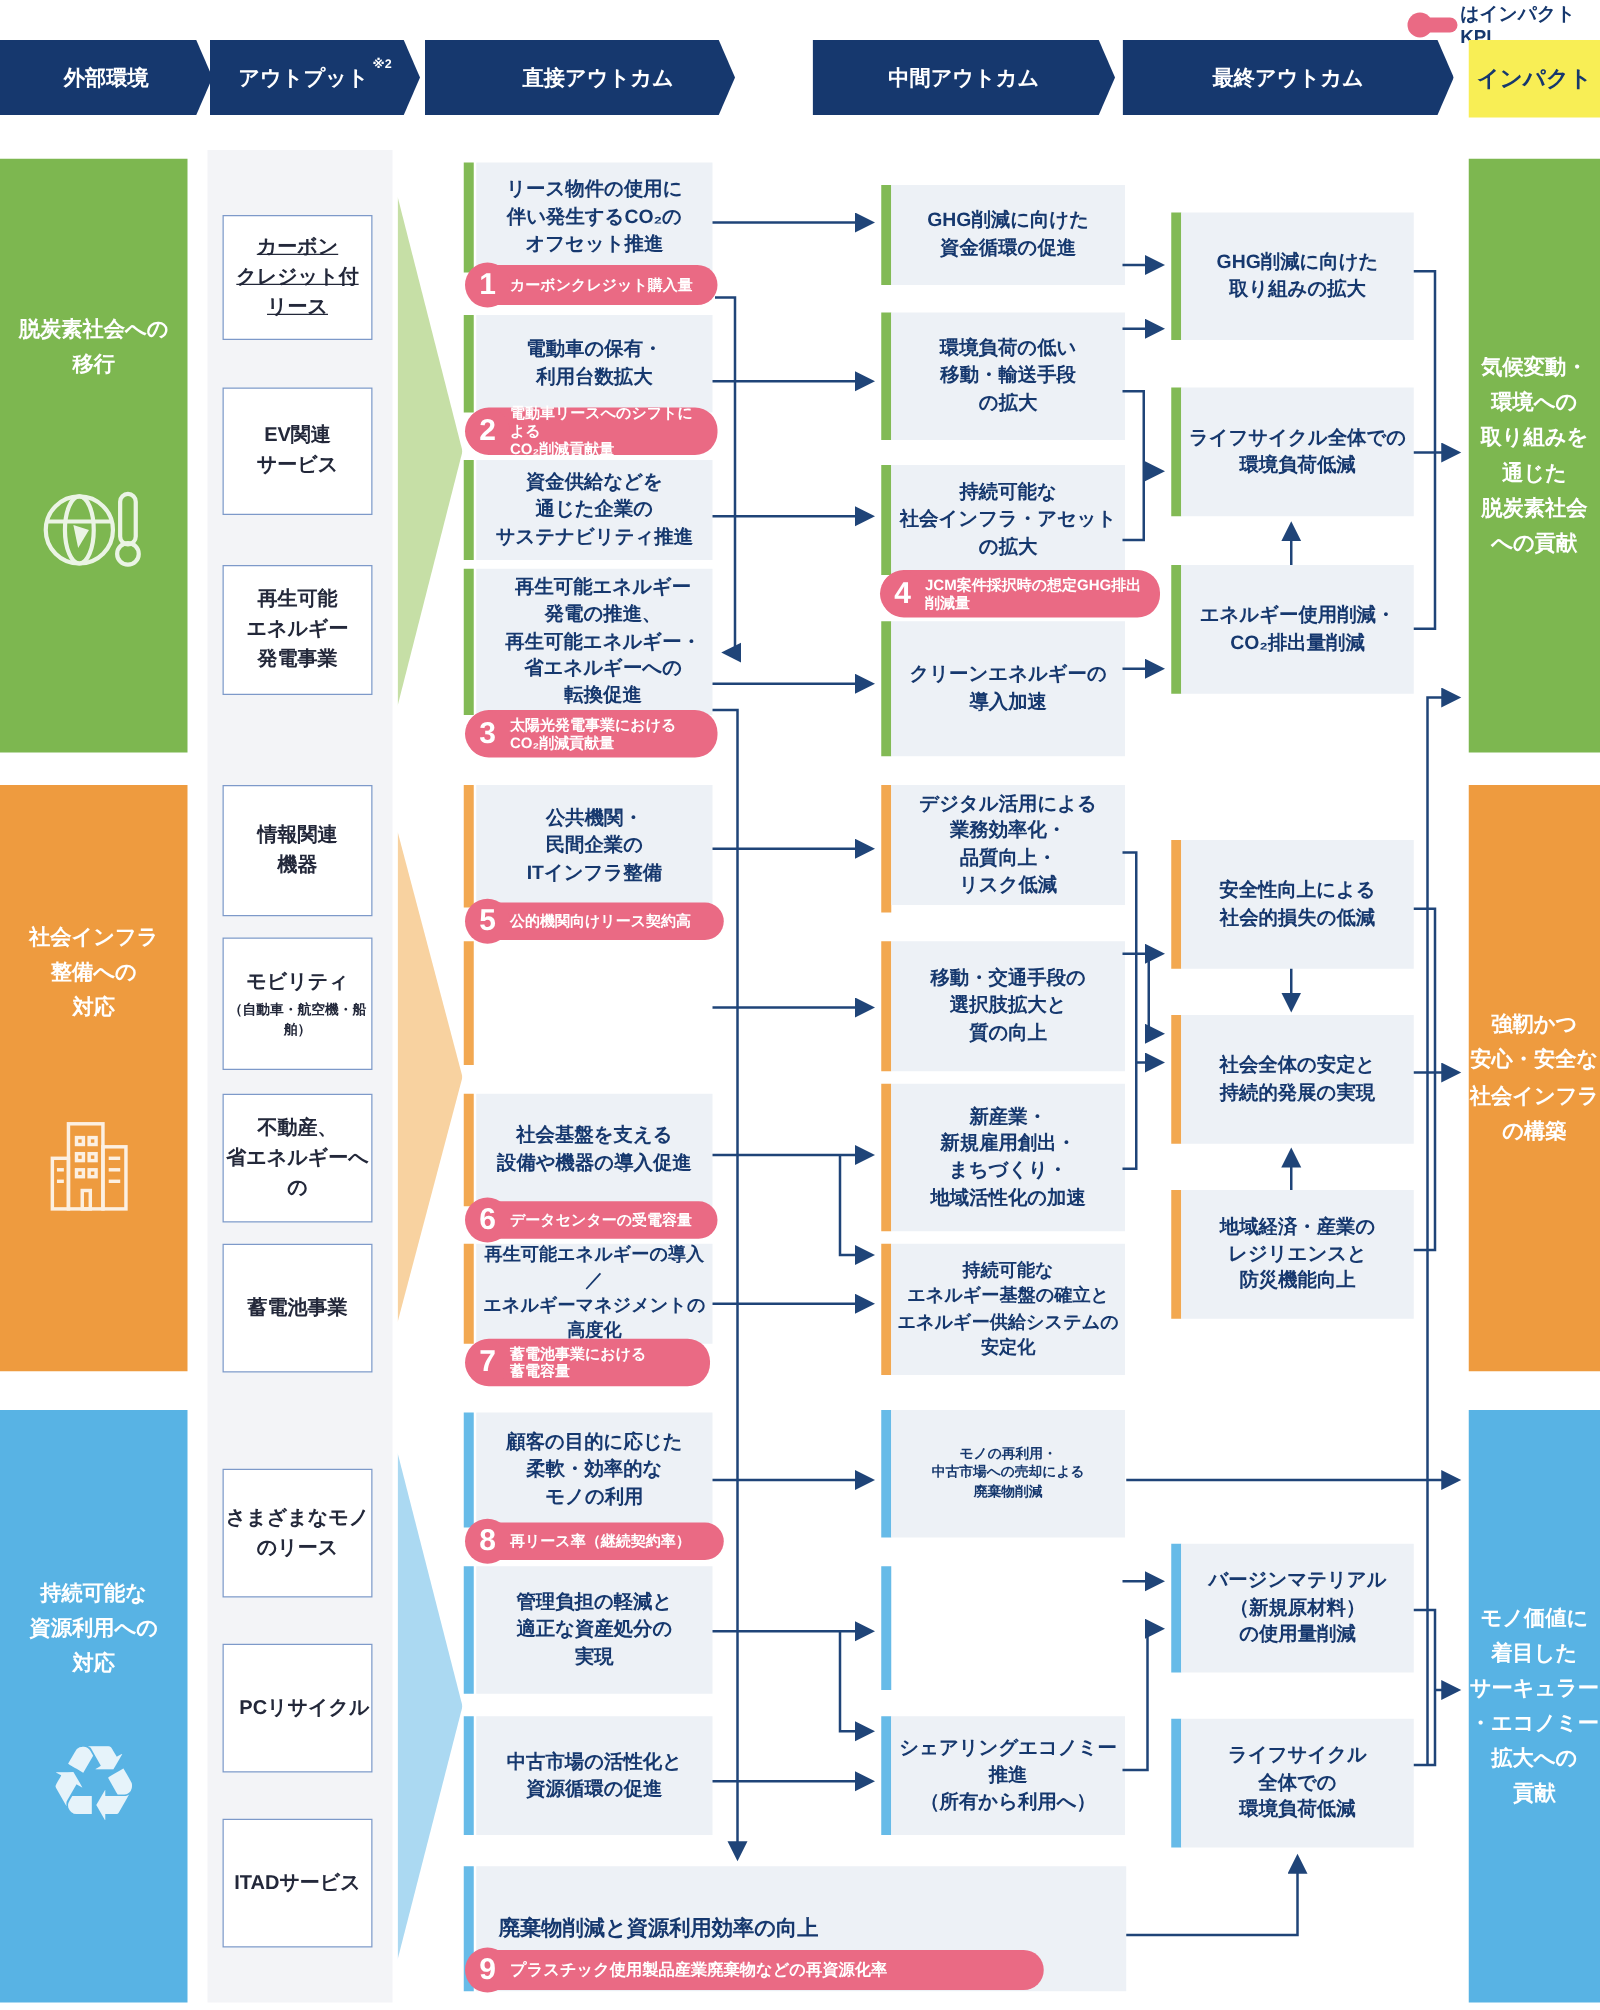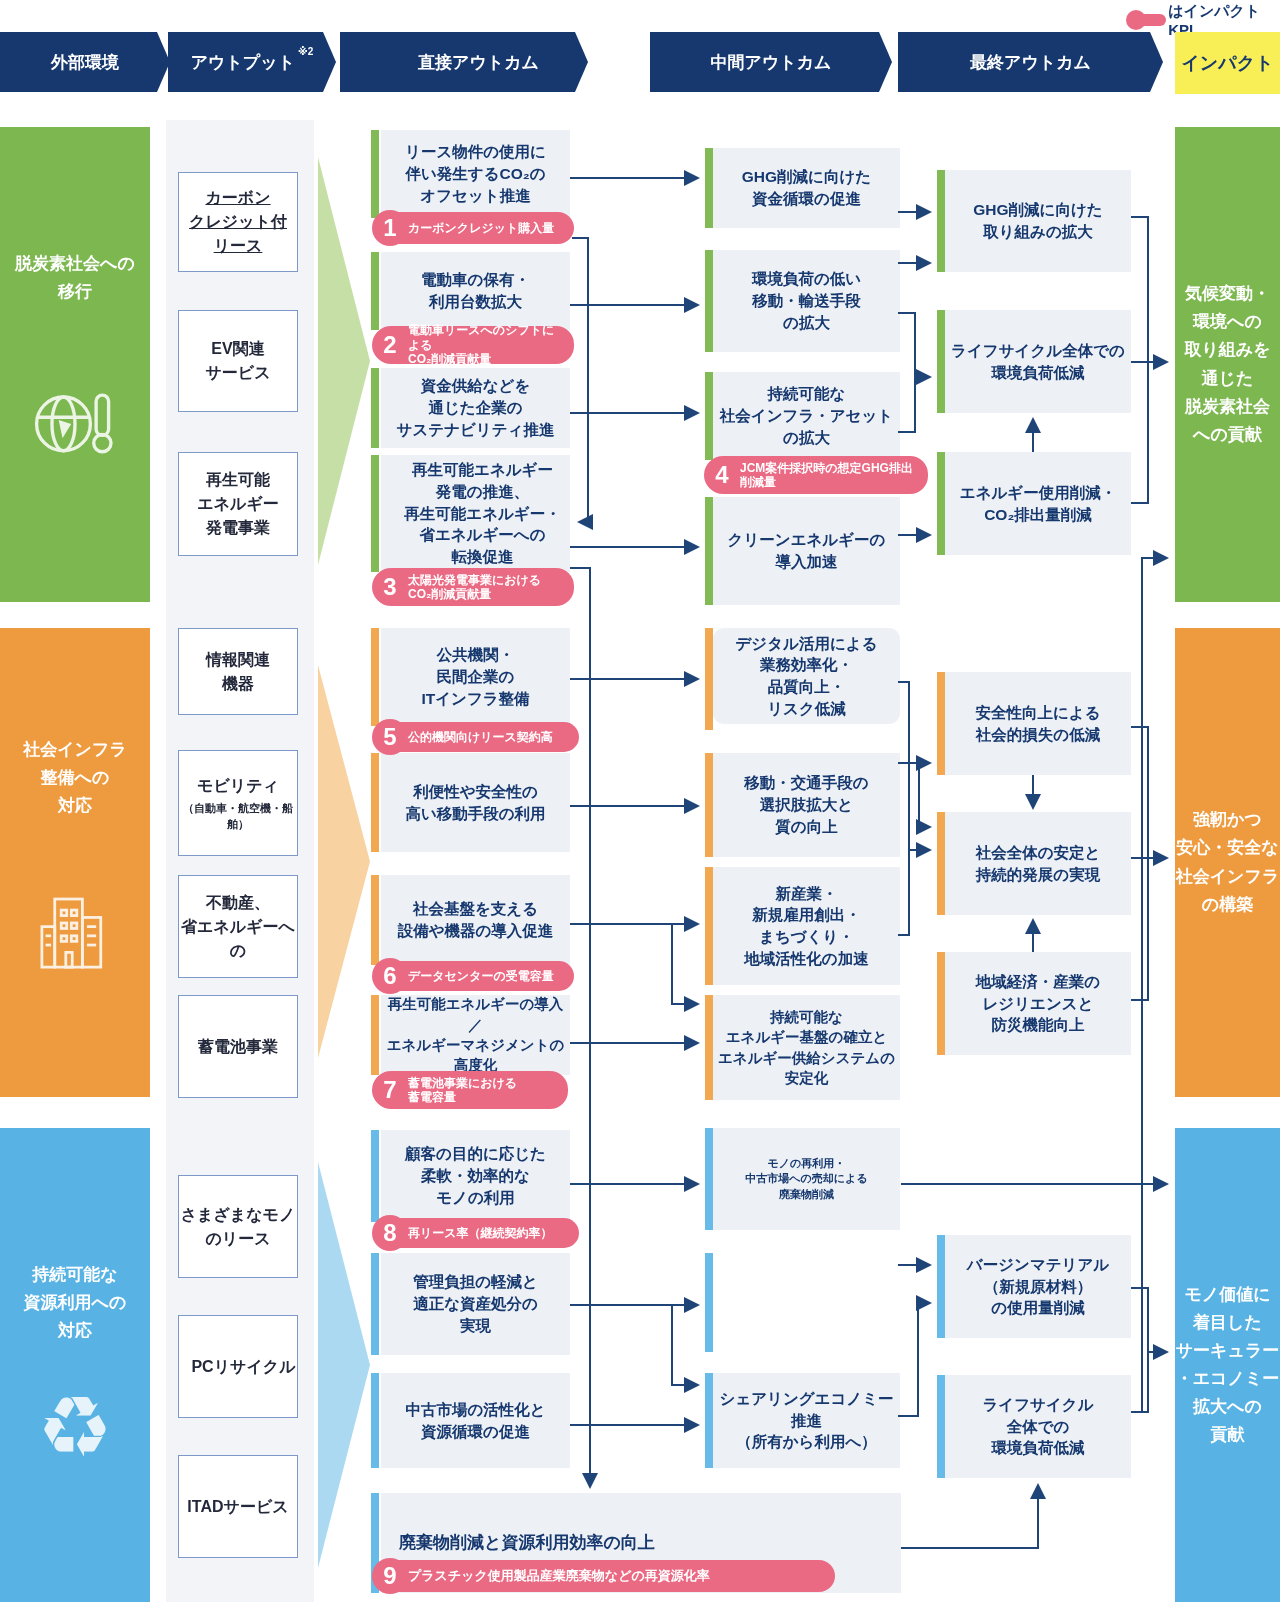--- a/index.html
+++ b/index.html
@@ -123,21 +123,21 @@
 
   <div class="abs strip" style="left:166px;top:120px;width:148px;height:1482px;"></div>
   <div class="abs obox" style="left:178px;top:172px;width:120px;height:100px;text-decoration:underline;"><span>カーボン
 クレジット付
 リース</span></div>
   <div class="abs obox" style="left:178px;top:310px;width:120px;height:102px;"><span>EV関連
 サービス</span></div>
   <div class="abs obox" style="left:178px;top:452px;width:120px;height:104px;"><span>再生可能
 エネルギー
 発電事業</span></div>
-  <div class="abs obox" style="left:178px;top:628px;width:120px;height:87px;"><span>情報関連
+  <div class="abs obox" style="left:178px;top:628px;width:120px;height:105px;"><span>情報関連
 機器</span></div>
   <div class="abs obox" style="left:178px;top:750px;width:120px;height:106px;"><span>モビリティ</span><span class="sub">（自動車・航空機・船舶）</span></div>
   <div class="abs obox" style="left:178px;top:875px;width:120px;height:103px;"><span>不動産、
 省エネルギーへの</span></div>
   <div class="abs obox" style="left:178px;top:995px;width:120px;height:103px;"><span>蓄電池事業</span></div>
   <div class="abs obox" style="left:178px;top:1175px;width:120px;height:103px;"><span>さまざまなモノ
 のリース</span></div>
   <div class="abs obox" style="left:178px;top:1315px;width:120px;height:103px;padding-left:11px;"><span>PCリサイクル</span></div>
   <div class="abs obox" style="left:178px;top:1455px;width:120px;height:103px;"><span>ITADサービス</span></div>
 
@@ -183,22 +183,20 @@
   <div class="abs bar bar-o" style="left:371px;top:628px;width:8px;height:98px;"></div>
   <div class="abs box" style="left:381px;top:628px;width:189px;height:98px;"><span>公共機関・
 民間企業の
 ITインフラ整備</span></div>
   <div class="kpi" style="left:373px;top:722px;width:206px;height:30px;">
       <span class="kpi-num">5</span>
       <span class="kpi-label">公的機関向けリース契約高</span>
     </div>
 
   <div class="abs bar bar-o" style="left:371px;top:753px;width:8px;height:99px;"></div>
-  <div class="abs box" style="left:381px;top:753px;width:189px;height:99px;"><span>利便性や安全性の
-高い移動手段の利用</span></div>
 
   <div class="abs bar bar-o" style="left:371px;top:875px;width:8px;height:90px;"></div>
   <div class="abs box" style="left:381px;top:875px;width:189px;height:90px;"><span>社会基盤を支える
 設備や機器の導入促進</span></div>
   <div class="kpi" style="left:373px;top:961px;width:201px;height:30px;">
       <span class="kpi-num">6</span>
       <span class="kpi-label">データセンターの受電容量</span>
     </div>
 
   <div class="abs bar bar-o" style="left:371px;top:995px;width:8px;height:80px;"></div>
@@ -250,21 +248,21 @@
   <div class="kpi" style="left:705px;top:456px;width:223px;height:38px;">
       <span class="kpi-num">4</span>
       <span class="kpi-label">JCM案件採択時の想定GHG排出
 削減量</span>
     </div>
   <div class="abs bar bar-g" style="left:705px;top:497px;width:8px;height:108px;"></div>
   <div class="abs box" style="left:713px;top:497px;width:187px;height:108px;"><span>クリーンエネルギーの
 導入加速</span></div>
 
   <div class="abs bar bar-o" style="left:705px;top:628px;width:8px;height:102px;"></div>
-  <div class="abs box" style="left:713px;top:628px;width:187px;height:96px;border-radius:11px;"><span>デジタル活用による
+  <div class="abs box" style="left:713px;top:628px;width:187px;height:96px;"><span>デジタル活用による
 業務効率化・
 品質向上・
 リスク低減</span></div>
   <div class="abs bar bar-o" style="left:705px;top:753px;width:8px;height:104px;"></div>
   <div class="abs box" style="left:713px;top:753px;width:187px;height:104px;"><span>移動・交通手段の
 選択肢拡大と
 質の向上</span></div>
   <div class="abs bar bar-o" style="left:705px;top:867px;width:8px;height:118px;"></div>
   <div class="abs box" style="left:713px;top:867px;width:187px;height:118px;"><span>新産業・
 新規雇用創出・

